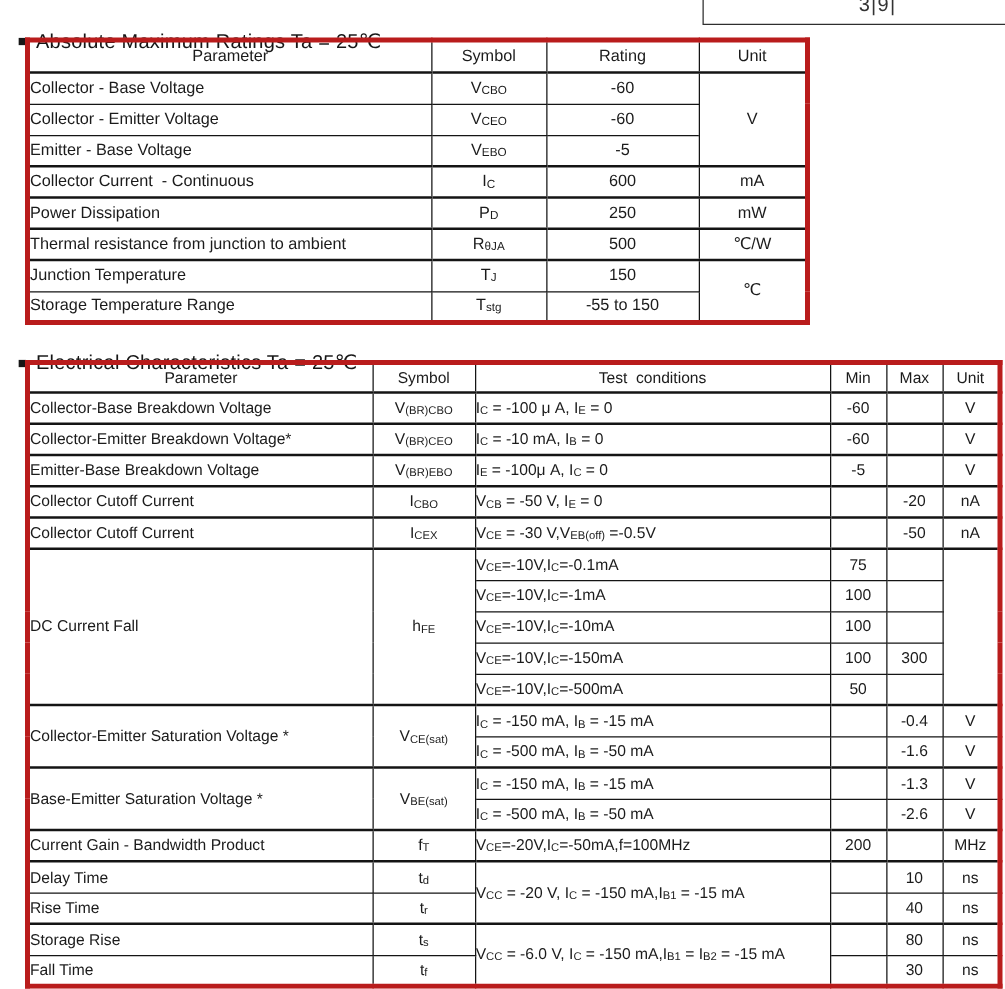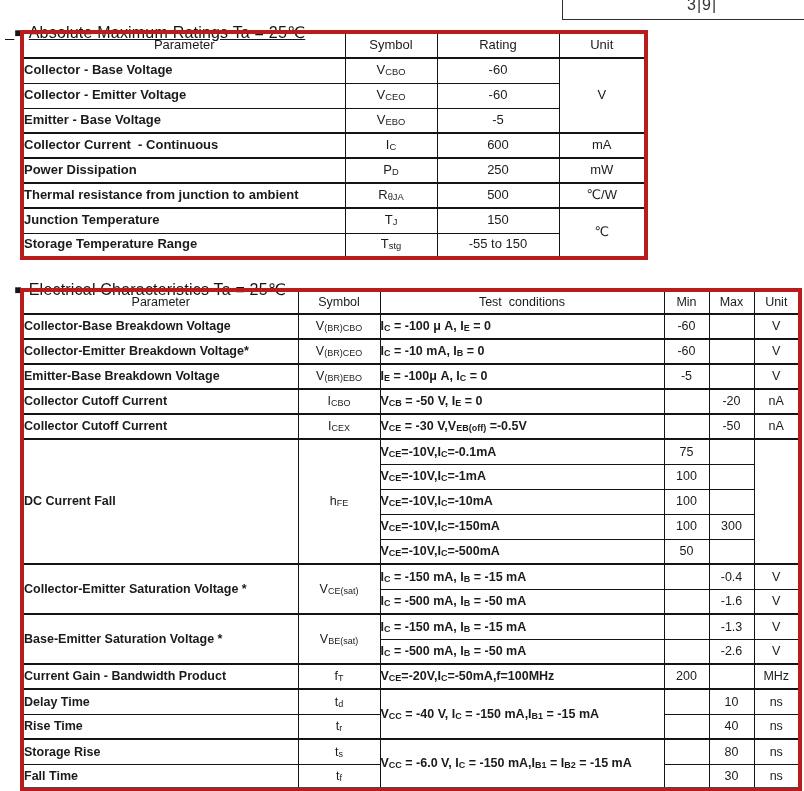--- a/index.html
+++ b/index.html
@@ -24,21 +24,21 @@
     letter-spacing: 0.2px;
     white-space: pre;
     color: #161616;
   }
   .section-heading .marker {
     display: inline-block;
     font-size: 12px;
     margin-right: 7px;
     transform: translateY(-1px);
   }
-  #heading-abs { top: 5px; text-decoration: underline; }
+  #heading-abs { top: 5px; }
   #heading-elec { top: 262px; }
 
   
   .corner-box {
     position: absolute;
     left: 562px;
     top: -14px;
     width: 260px;
     height: 32px;
     border: 1px solid #2e2e2e;
@@ -79,21 +79,20 @@
   #table-abs-max thead tr { height: 26px; }
   #table-abs-max tbody tr { height: 25px; }
   #table-elec thead tr { height: 24px; }
   #table-elec tbody tr { height: 25px; }
 
   .ds .pl {
     text-align: left;
     padding-left: 0;
     padding-right: 4px;
     white-space: pre-wrap;
-    font-weight: bold;
   }
   .ds th { white-space: pre-wrap; }
 
   sub {
     font-size: 0.72em;
     vertical-align: -1px;
     line-height: 1;
   }
 </style>
 </head>
@@ -295,21 +294,21 @@
       <td class="pl">Current Gain - Bandwidth Product</td>
       <td><span>f</span><sub>T</sub></td>
       <td class="pl"><span>V</span><sub>CE</sub><span>=-20V,I</span><sub>C</sub><span>=-50mA,f=100MHz</span></td>
       <td>200</td>
       <td></td>
       <td>MHz</td>
     </tr>
     <tr class="g">
       <td class="pl">Delay Time</td>
       <td><span>t</span><sub>d</sub></td>
-      <td class="pl" rowspan="2"><span>V</span><sub>CC</sub><span> = -40 V, I</span><sub>C</sub><span> = -150 mA,I</span><sub>B1</sub><span> = -15 mA</span></td>
+      <td class="pl" rowspan="2"><span>V</span><sub>CC</sub><span> = -20 V, I</span><sub>C</sub><span> = -150 mA,I</span><sub>B1</sub><span> = -15 mA</span></td>
       <td></td>
       <td>10</td>
       <td>ns</td>
     </tr>
     <tr>
       <td class="pl">Rise Time</td>
       <td><span>t</span><sub>r</sub></td>
       <td></td>
       <td>40</td>
       <td>ns</td>

